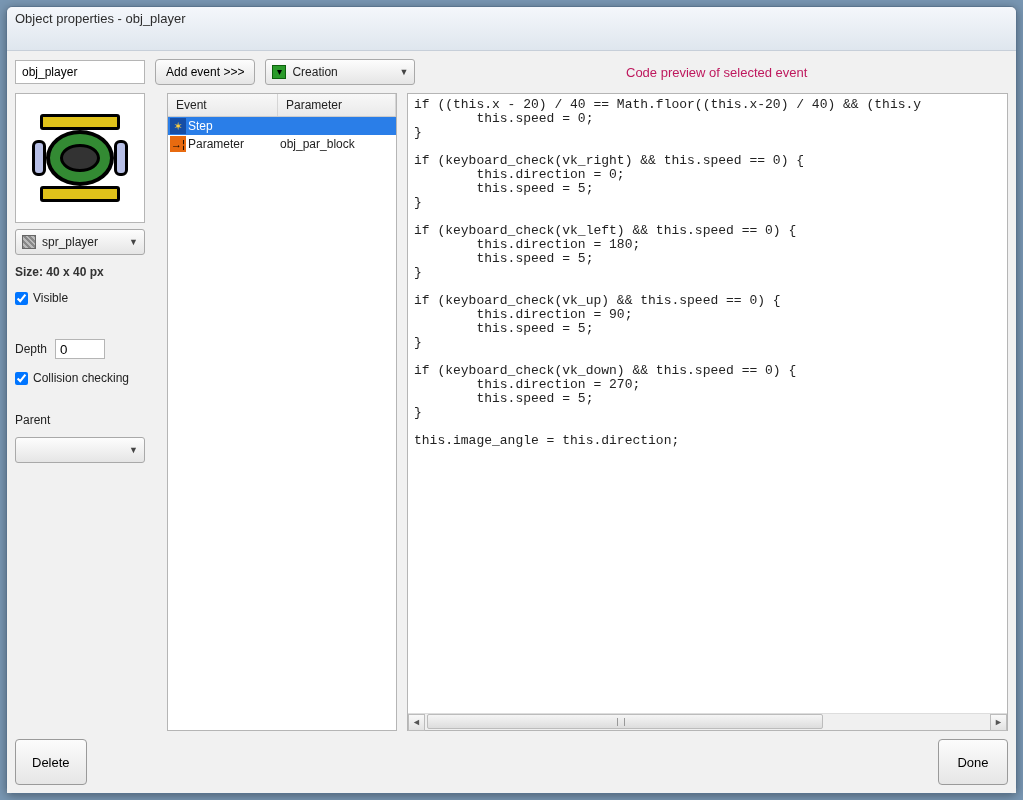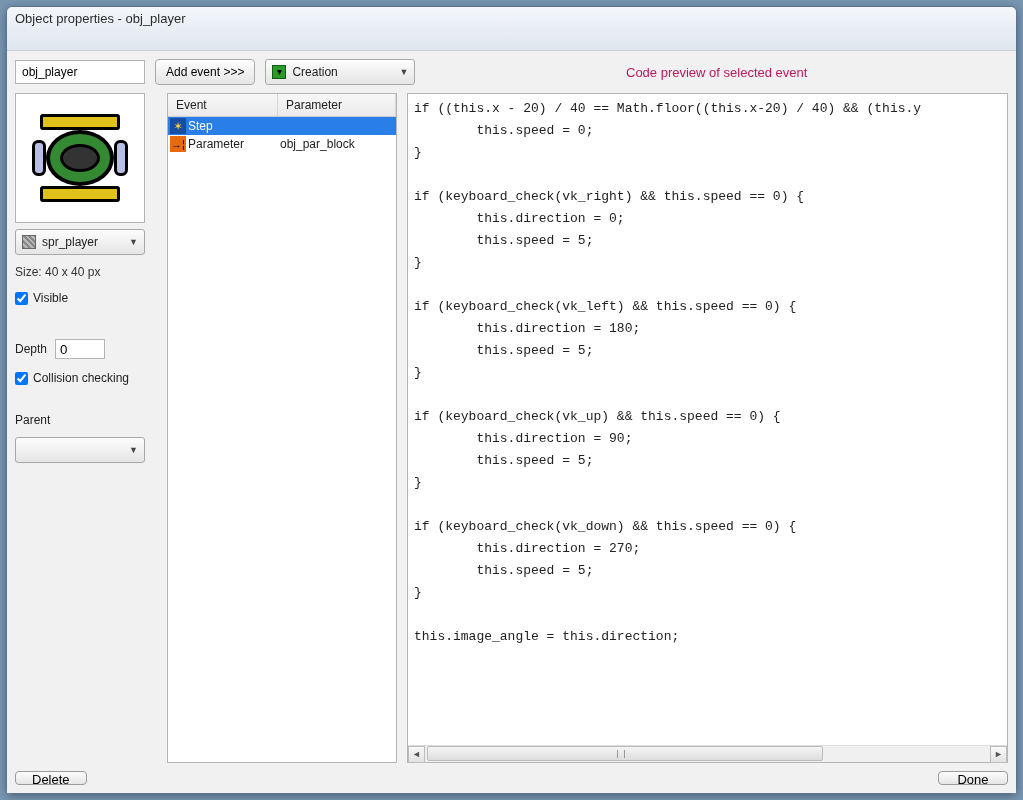--- a/index.html
+++ b/index.html
@@ -140,21 +140,21 @@
   .sprite-body .side-l { left:2px; }
   .sprite-body .side-r { right:2px; }
 
   .sprite-select { width: 130px; }
   .spr-icon {
     width: 14px; height: 14px;
     background: repeating-linear-gradient(45deg,#888,#888 2px,#bbb 2px,#bbb 4px);
     border:1px solid #666;
   }
 
-  .size-line { font-size: 12px; color:#333; margin-top:4px;}
+  .size-line { font-size: 12px; color:#333; margin-top:4px;font-weight:bold;}
 
   .chk { display:flex; align-items:center; gap:5px; font-size:12px; margin-top:6px;}
   .chk input { margin:0; }
 
   .depthrow { display:flex; align-items:center; gap:8px; margin-top:28px;}
   .depth-input { width:50px; height:20px; border:1px solid #b5b5b5; background:#fff; padding:1px 4px;}
 
   .parentlabel { margin-top:22px; font-size:12px;}
   .parent-combo { width:130px; margin-top:4px;}
 
@@ -186,21 +186,21 @@
     display:flex;
     flex-direction:column;
     min-width:0;
   }
   .codearea {
     flex:1;
     overflow:hidden;
     padding: 4px 6px;
     font-family: "Courier New", monospace;
     font-size: 13px;
-    line-height: 22px;
+    line-height: 14px;
     white-space: pre;
     color:#222;
   }
   .hscrollbar {
     height:17px;
     background:#f0f0f0;
     border-top:1px solid #ddd;
     display:flex; align-items:center;
     position:relative;
   }
@@ -218,21 +218,21 @@
     position:absolute;left:48%;top:3px;width:8px;height:8px;
     border-left:1px solid #999;border-right:1px solid #999;
   }
 
   
   .bottomrow {
     display:flex; justify-content:space-between; padding-top:8px;
   }
   .bigbtn {
     min-width: 70px;
-    height: 14px;
+    height: 46px;
     border: 1px solid #9a9a9a;
     border-radius: 4px;
     background: linear-gradient(#fcfcfc,#e6e6e6);
     font-size: 13px;
     padding: 0 16px;
   }
 </style>
 </head>
 <body>
 

